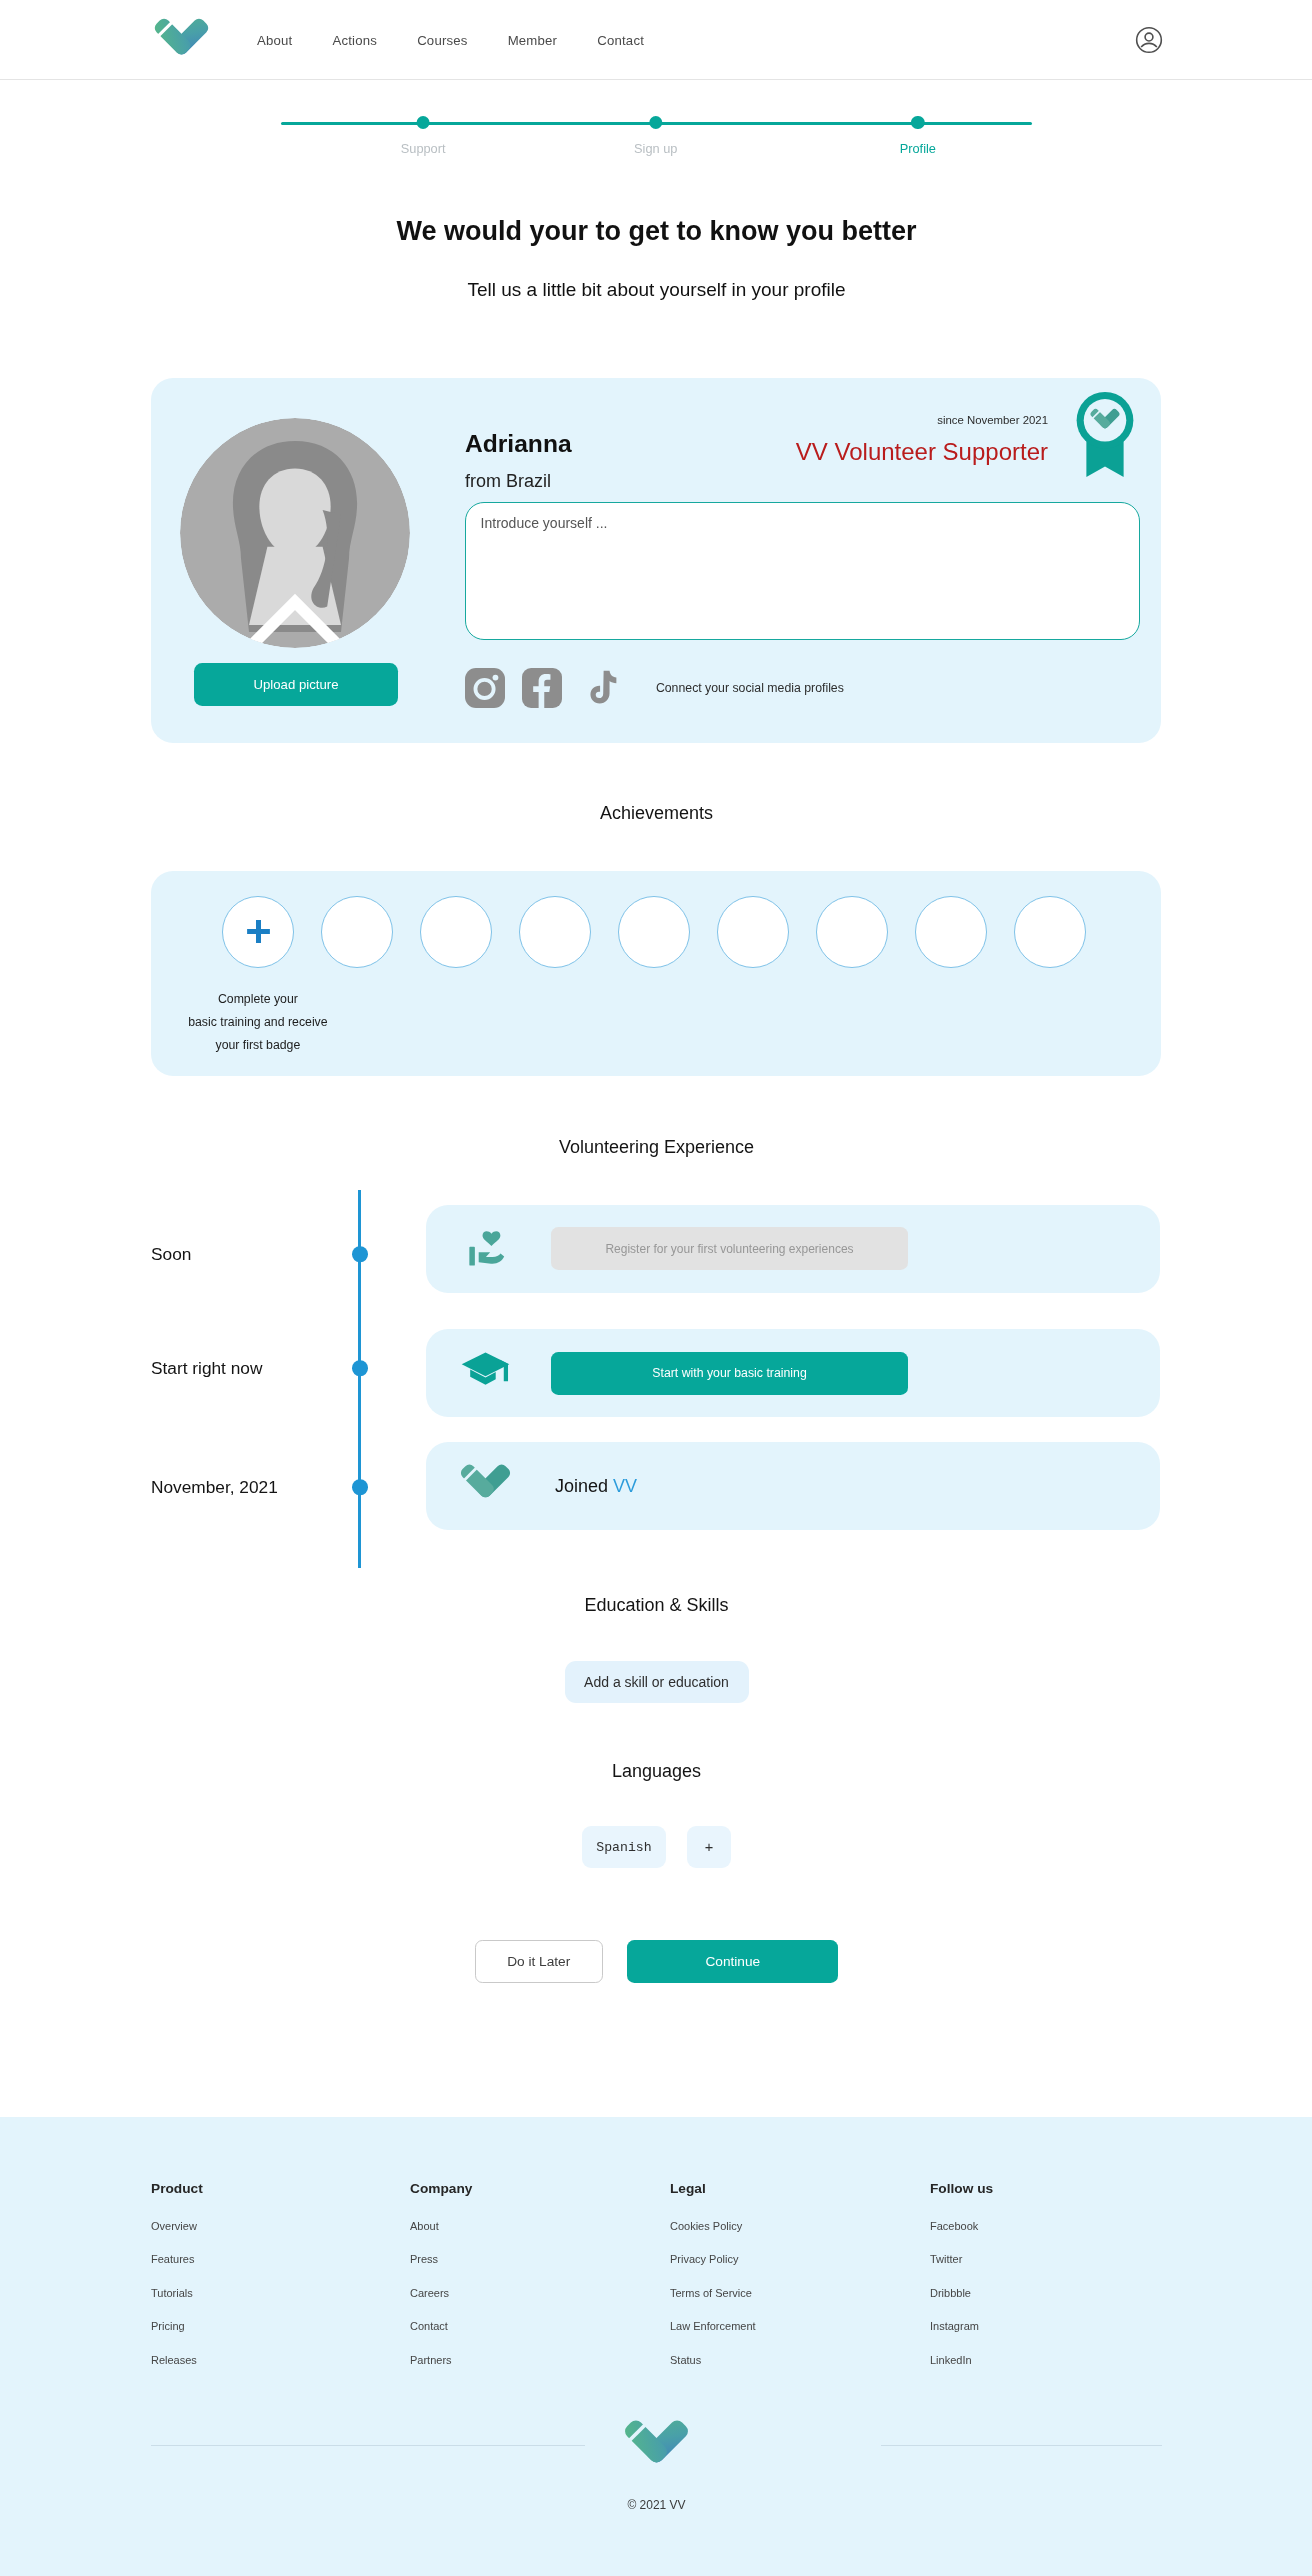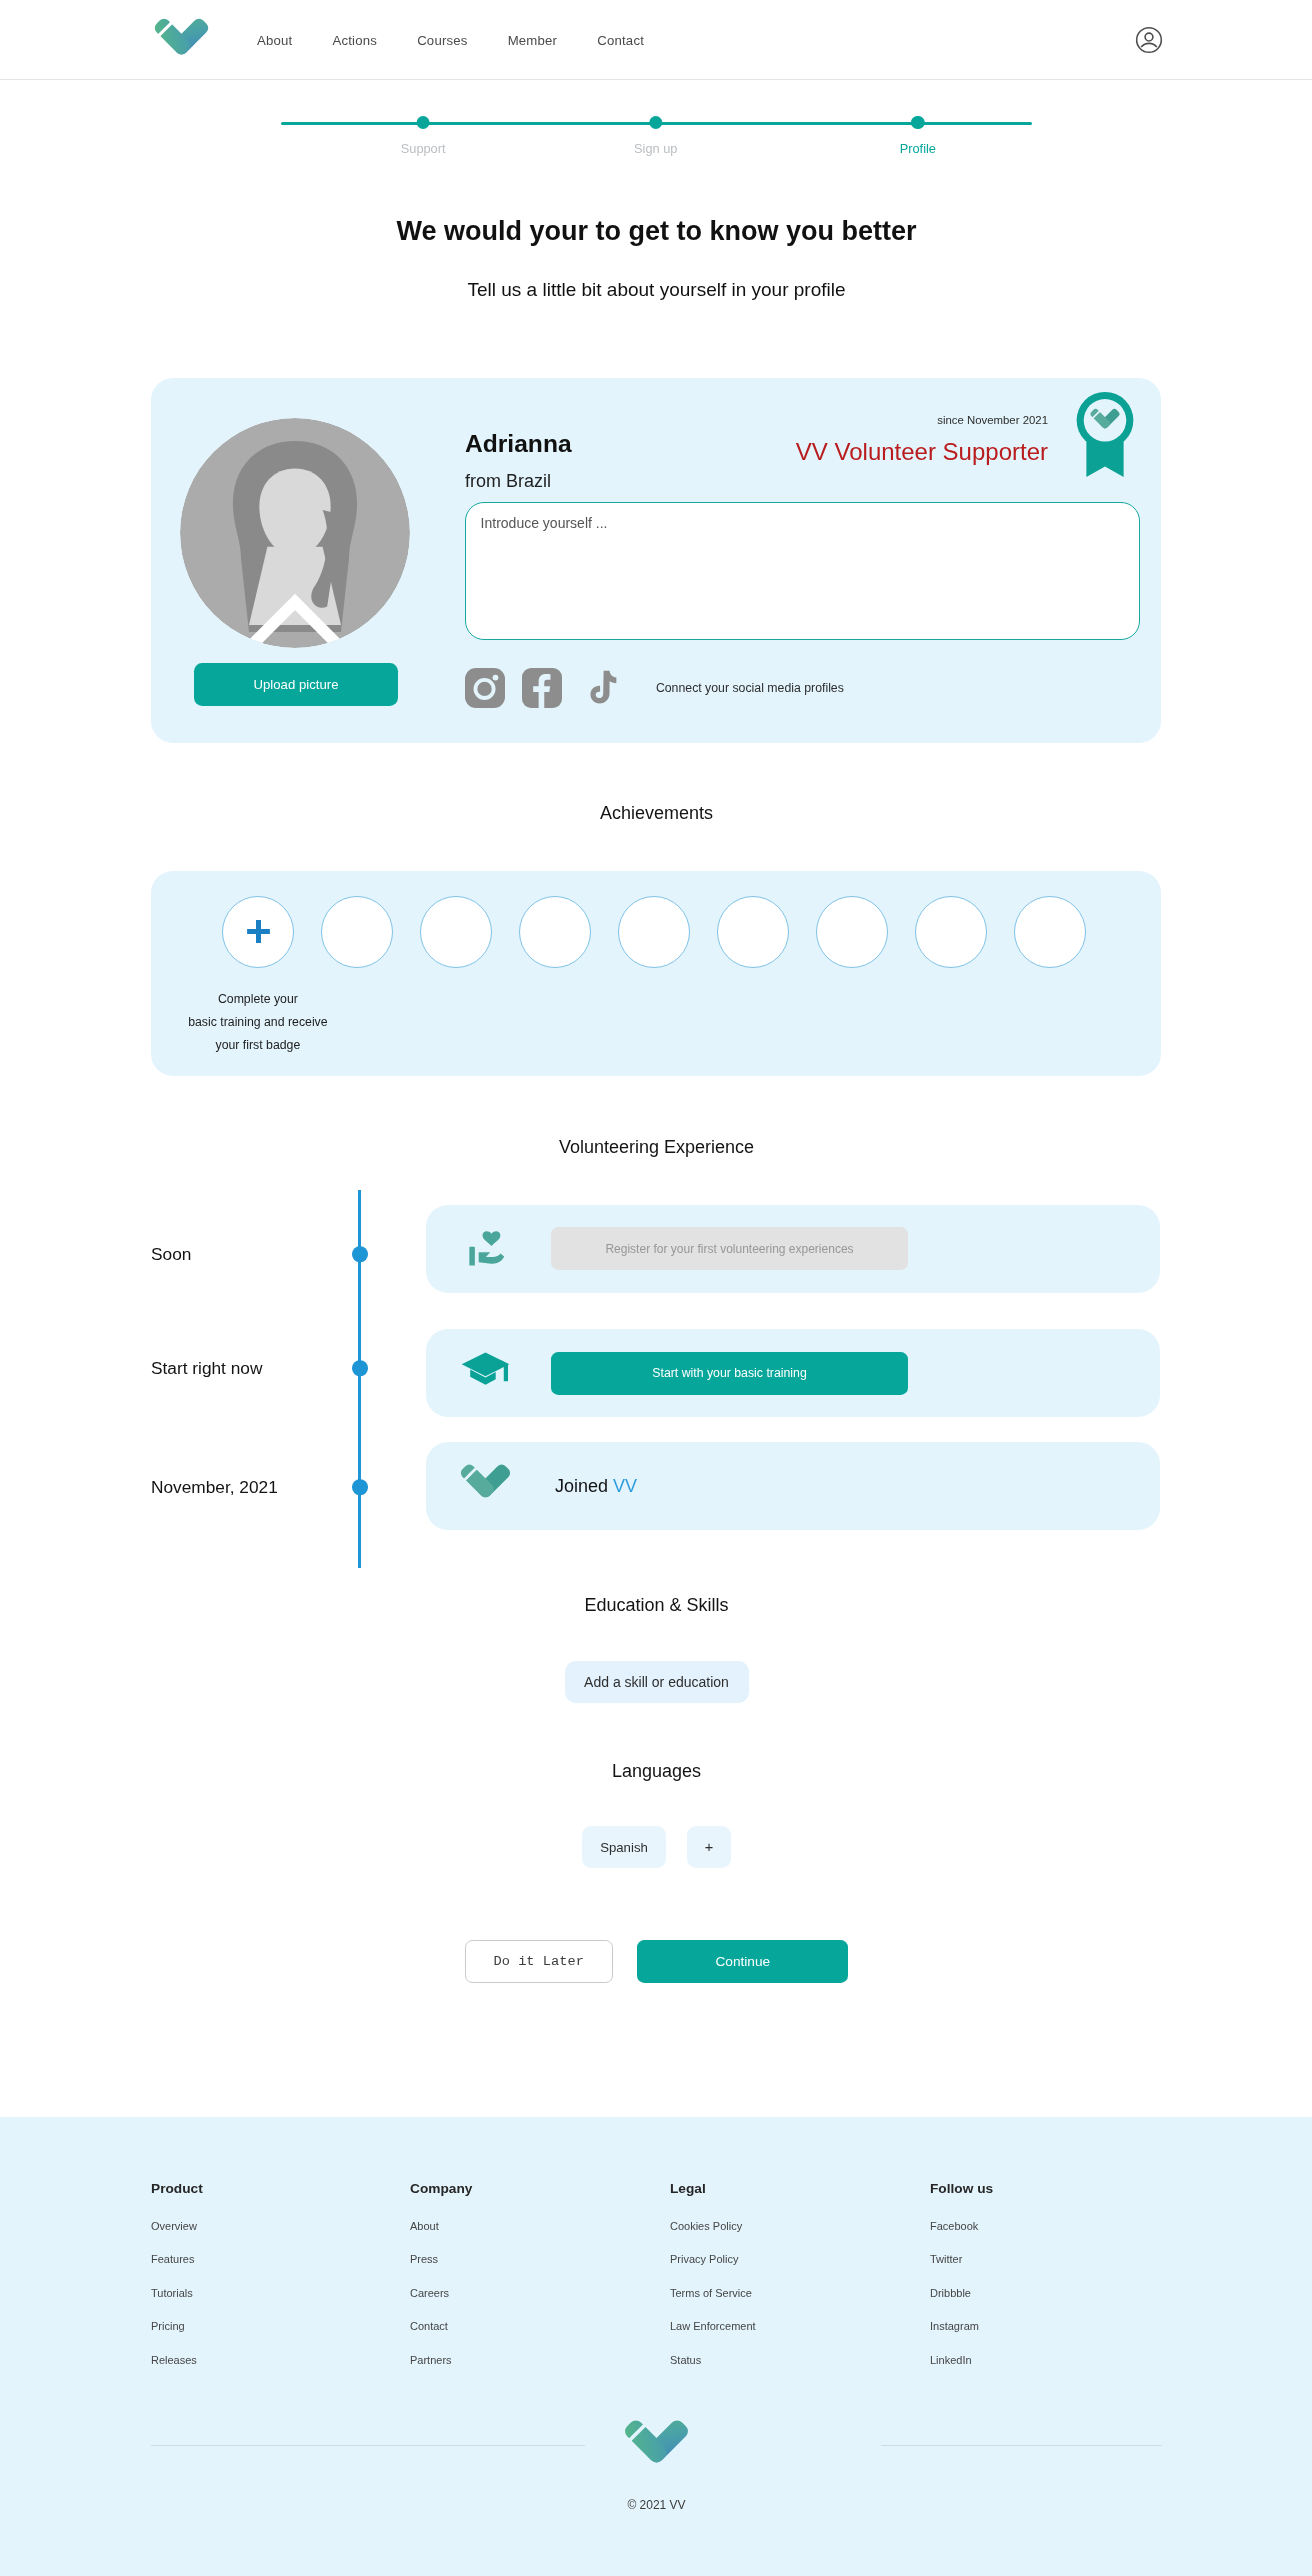--- a/index.html
+++ b/index.html
@@ -61,26 +61,26 @@
   .exp-card { position:absolute; left:275px; width:734px; height:88px; background:#e3f4fc; border-radius:22px; display:flex; align-items:center; padding-left:34px; }
   .exp-icon { width:51px; height:51px; flex:0 0 51px; }
   .btn-disabled { margin-left:40px; width:357px; height:43px; background:#e2e2e2; color:#979797; border:none; border-radius:7.3px; font-size:12px; font-family:inherit; cursor:pointer; }
   .btn-primary { margin-left:40px; width:357px; height:43px; background:#06a79a; color:#fff; border:none; border-radius:7.3px; font-size:12.3px; font-family:inherit; cursor:pointer; }
   .joined-text { margin-left:44px; font-size:18px; color:#141414; }
   .joined-vv { color:#2d9cdb; cursor:pointer; }
 
   
   .edu-chip { position:absolute; top:1661px; left:50%; transform:translateX(-50%); width:184px; height:42px; background:#e3f2fc; border:none; border-radius:11px; font-size:14px; color:#2e2e2e; font-family:inherit; cursor:pointer; }
   .lang-row { position:absolute; top:1826px; left:0; width:1313px; display:flex; justify-content:center; gap:21px; }
-  .lang-chip { width:84px; height:42px; background:#e9f5fd; border:none; border-radius:9px; font-size:13.2px; color:#2e2e2e; font-family:Liberation Sans, sans-serif; cursor:pointer; }
+  .lang-chip { width:84px; height:42px; background:#e9f5fd; border:none; border-radius:9px; font-size:13.2px; color:#2e2e2e; font-family:Liberation Mono, monospace; cursor:pointer; }
   .lang-add { width:44px; height:42px; background:#e9f5fd; border:none; border-radius:9px; font-size:14.6px; color:#2e2e2e; font-family:inherit; cursor:pointer; }
 
   
   .action-row { position:absolute; top:1940px; left:0; width:1313px; display:flex; justify-content:center; gap:24.6px; }
-  .btn-later { width:148px; height:43px; background:#fff; border:0.9px solid #c9c9c9; border-radius:7.3px; font-size:13.7px; color:#3d3d3d; font-family:Liberation Mono, monospace; cursor:pointer; }
+  .btn-later { width:128px; height:43px; background:#fff; border:0.9px solid #c9c9c9; border-radius:7.3px; font-size:13.7px; color:#3d3d3d; font-family:Liberation Sans, sans-serif; cursor:pointer; }
   .btn-continue { width:211px; height:43px; background:#06a79a; border:none; border-radius:7.3px; font-size:13.7px; color:#fff; font-family:inherit; cursor:pointer; }
 
   
   .footer { position:absolute; top:2117px; left:0; width:1313px; height:459px; background:#e3f4fc; }
   .foot-cols { position:absolute; left:151px; top:64px; width:1010px; display:grid; grid-template-columns:259px 260px 260px auto; }
   .foot-title { font-size:13.7px; font-weight:bold; color:#262626; margin-bottom:24px; }
   .foot-link { font-size:11px; color:#454545; margin-bottom:21.4px; cursor:pointer; }
   .foot-divider { position:absolute; top:328px; height:0.9px; background:#cadde8; }
   .fd-left { left:151px; width:434px; }
   .fd-right { left:881px; width:281px; }

